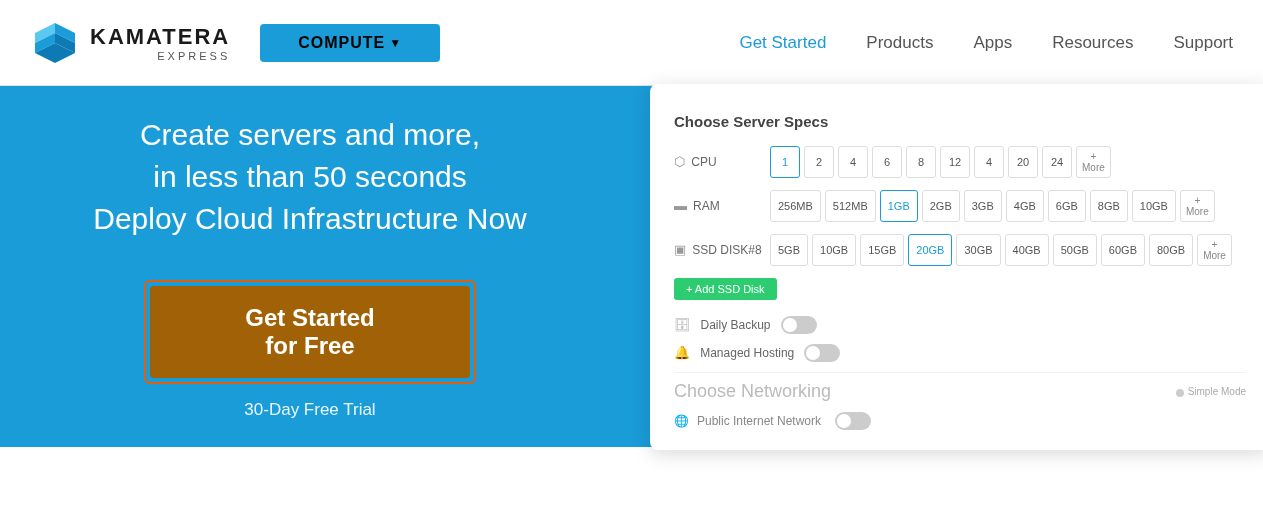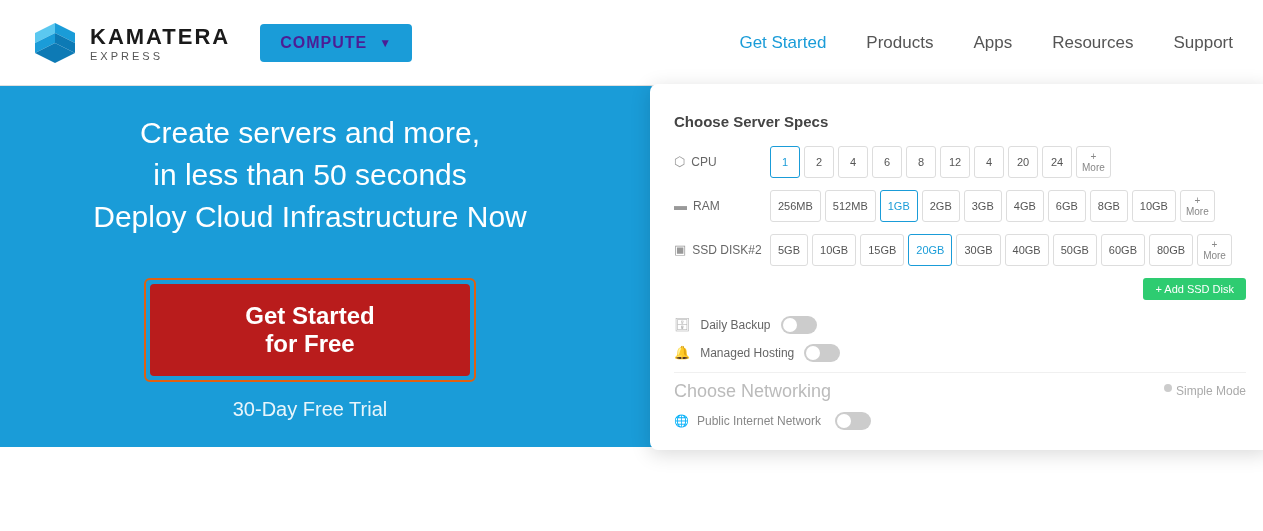--- a/index.html
+++ b/index.html
@@ -27,36 +27,36 @@
     .logo-name {
       font-size: 22px;
       font-weight: bold;
       color: #1a1a1a;
       letter-spacing: 2px;
     }
     .logo-sub {
       font-size: 11px;
       color: #555;
       letter-spacing: 3px;
-      text-align: left;
+      text-align: right;
     }
     .compute-btn {
       margin-left: 30px;
       background: #1a9cd8;
-      color: #4c1d95;
+      color: #000000;
       border: none;
       border-radius: 4px;
-      padding: 10px 20px;
+      padding: 10px 38px;
       font-size: 16px;
       font-weight: bold;
       letter-spacing: 1px;
       cursor: pointer;
       display: flex;
       align-items: center;
-      gap: 12px;
+      gap: 4px;
     }
     .compute-btn .arrow { font-size: 12px; }
     .nav {
       margin-left: auto;
       display: flex;
       gap: 40px;
       align-items: center;
     }
     .nav a {
       text-decoration: none;
@@ -90,33 +90,33 @@
       margin-bottom: 40px;
       font-weight: 300;
     }
     .cta-btn-wrapper {
       border: 2px solid #e06010;
       border-radius: 6px;
       padding: 4px;
       margin-bottom: 16px;
     }
     .cta-btn {
-      background: #b91c1c;
+      background: #a16207;
       color: #fff;
       border: none;
       border-radius: 4px;
       padding: 18px 80px;
       font-size: 24px;
       font-weight: bold;
       cursor: pointer;
       width: 320px;
     }
     .trial-text {
       color: #fff;
-      font-size: 20px;
+      font-size: 17px;
       opacity: 0.9;
     }
 
     
     .right-panel {
       flex: 1;
       display: flex;
       align-items: center;
       justify-content: center;
       padding: 20px 30px;
@@ -178,21 +178,21 @@
     }
     .spec-opt.more {
       border: 1px solid #ddd;
       color: #888;
       font-size: 10px;
       padding: 4px 5px;
     }
     .divider-row {
       display: flex;
       align-items: center;
-      justify-content: flex-end;
+      justify-content: flex-start;
       margin-bottom: 16px;
     }
     .add-disk-btn {
       background: #2ecc71;
       color: #fff;
       border: none;
       border-radius: 3px;
       padding: 5px 12px;
       font-size: 11px;
       cursor: pointer;
@@ -231,24 +231,24 @@
       justify-content: space-between;
       margin-top: 8px;
       padding-top: 8px;
       border-top: 1px solid #f0f0f0;
     }
     .networking-label {
       font-size: 18px;
       color: #bbb;
     }
     .simple-mode {
-      font-size: 12px;
+      font-size: 10px;
       color: #aaa;
       display: flex;
-      align-items: flex-start;
+      align-items: flex-end;
       gap: 4px;
     }
     .simple-dot { width: 8px; height: 8px; background: #ccc; border-radius: 50%; }
     .public-network-row {
       display: flex;
       align-items: center;
       gap: 8px;
       margin-top: 10px;
       font-size: 12px;
       color: #888;
@@ -337,21 +337,21 @@
           <button class="spec-opt">6GB</button>
           <button class="spec-opt">8GB</button>
           <button class="spec-opt">10GB</button>
           <button class="spec-opt more">+<br>More</button>
         </div>
       </div>
 
       <div class="spec-row">
         <div class="spec-label">
           <span class="spec-label-icon">▣</span>
-          <span>SSD DISK#2</span>
+          <span>SSD DISK#8</span>
         </div>
         <div class="spec-options">
           <button class="spec-opt">5GB</button>
           <button class="spec-opt">10GB</button>
           <button class="spec-opt">15GB</button>
           <button class="spec-opt selected">20GB</button>
           <button class="spec-opt">30GB</button>
           <button class="spec-opt">40GB</button>
           <button class="spec-opt">50GB</button>
           <button class="spec-opt">60GB</button>

